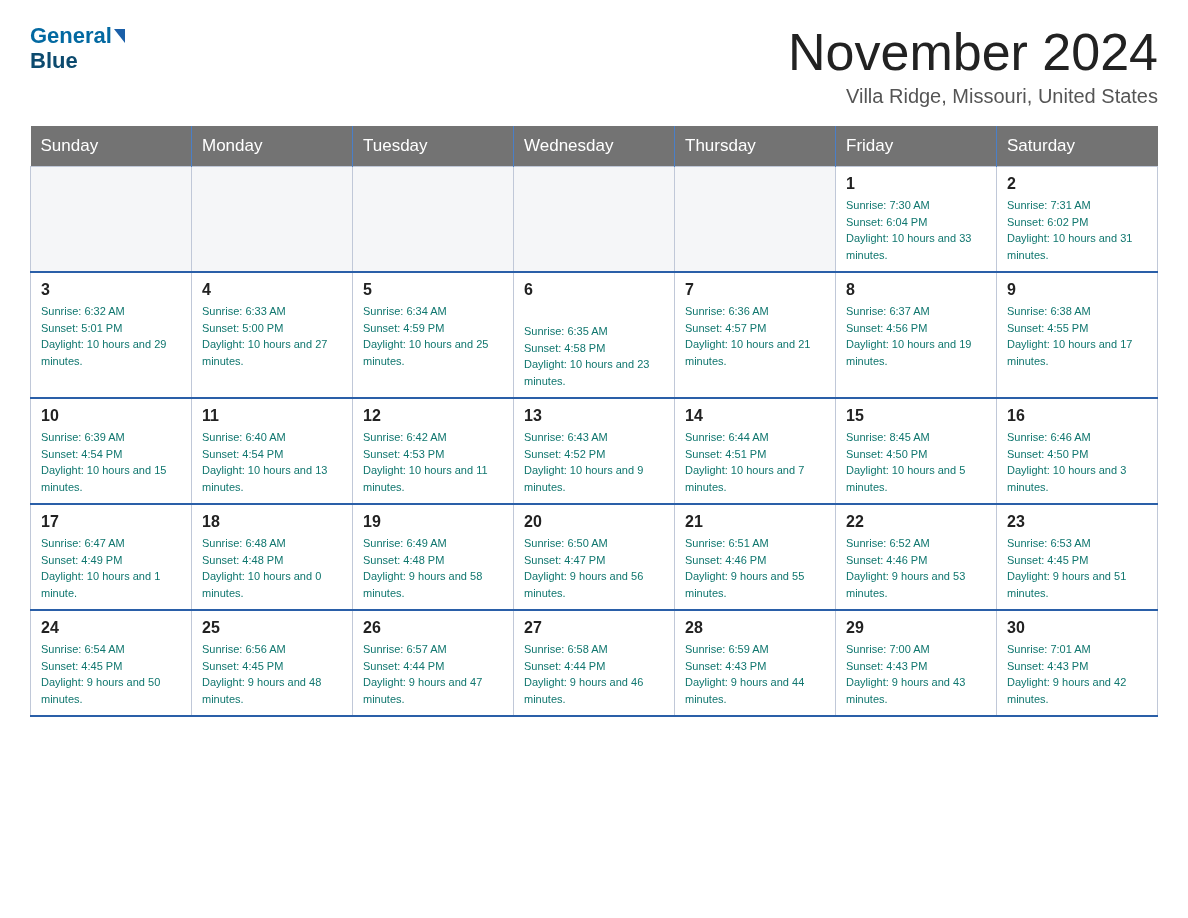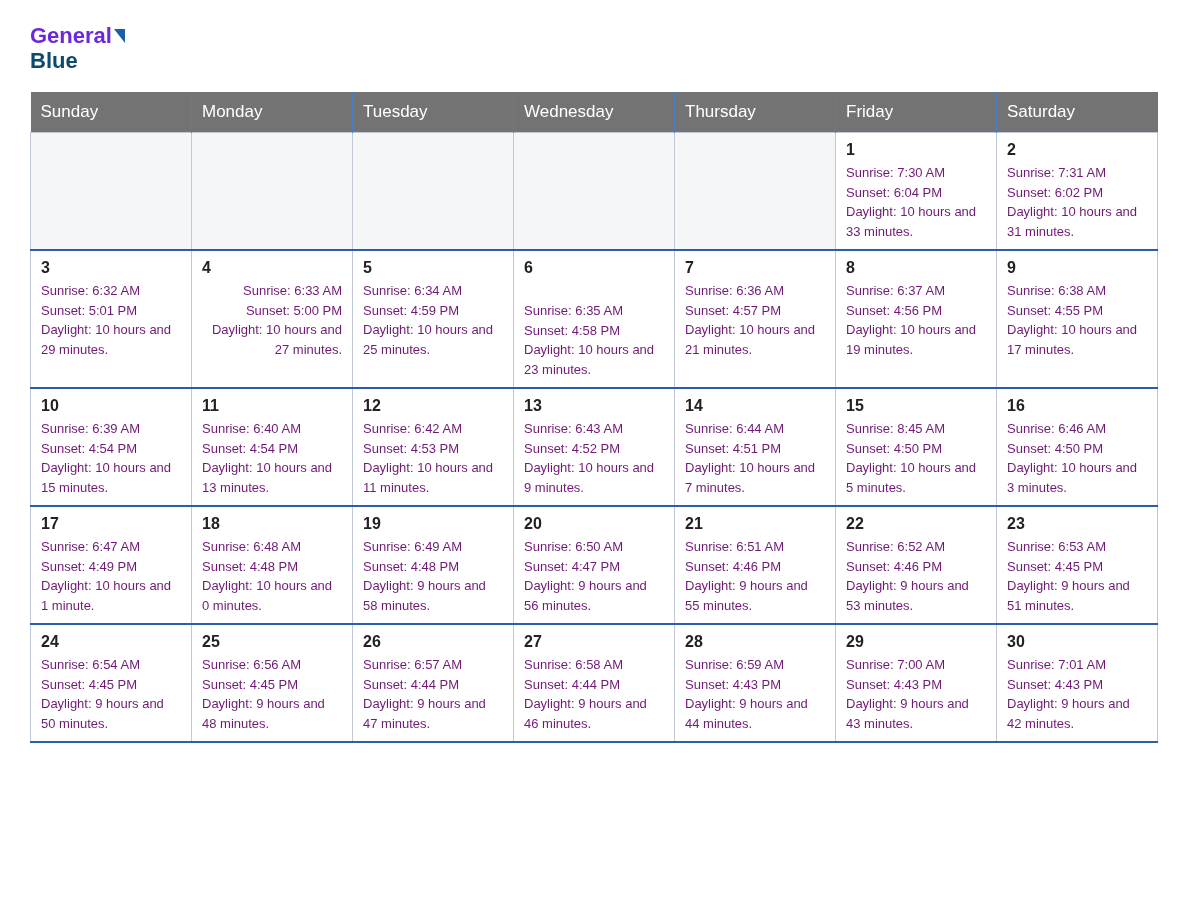--- a/index.html
+++ b/index.html
@@ -17,21 +17,21 @@
       margin-bottom: 18px;
     }
     .logo {
       display: flex;
       flex-direction: column;
       align-items: flex-start;
     }
     .logo-text {
       font-size: 22px;
       font-weight: bold;
-      color: #6d28d9;
+      color: #0369a1;
       line-height: 1.1;
     }
     .logo-triangle {
       width: 0;
       height: 0;
       border-left: 11px solid transparent;
       border-right: 0px solid transparent;
       border-top: 14px solid #1a5fa8;
       display: inline-block;
       margin-left: 2px;
@@ -87,41 +87,45 @@
     tbody tr {
       border-bottom: 2px solid #2a5fa8;
     }
     .day-number {
       font-size: 16px;
       font-weight: bold;
       margin-bottom: 4px;
       display: block;
     }
     .day-info {
-      font-size: 13px;
-      color: #701a75;
+      font-size: 11px;
+      color: #0f766e;
       line-height: 1.5;
     }
     .empty-cell {
       background: #f5f6f8;
     }
   </style>
 </head>
 <body>
 
 <div class="header">
   <div class="logo">
     <div class="logo-line">
       <span class="logo-text">General</span>
       <span class="logo-triangle"></span>
     </div>
     <div>
       <span class="logo-blue">Blue</span>
     </div>
   </div>
+  <div class="title-block">
+    <div class="month-title">November 2024</div>
+    <div class="subtitle">Villa Ridge, Missouri, United States</div>
+  </div>
 </div>
 
 <table>
   <thead>
     <tr>
     <th>Sunday</th>
         <th>Monday</th>
         <th>Tuesday</th>
         <th>Wednesday</th>
         <th>Thursday</th>
@@ -151,21 +155,21 @@
       </tr>
       <tr>
         <td>
           <span class="day-number">3</span>
           <div class="day-info" style="white-space: pre-line;">Sunrise: 6:32 AM
 Sunset: 5:01 PM
 Daylight: 10 hours and 29 minutes.</div>
         </td>
         <td>
           <span class="day-number">4</span>
-          <div class="day-info" style="white-space: pre-line; text-align: right;">Sunrise: 6:33 AM
+          <div class="day-info" style="white-space: pre-line;">Sunrise: 6:33 AM
 Sunset: 5:00 PM
 Daylight: 10 hours and 27 minutes.</div>
         </td>
         <td>
           <span class="day-number">5</span>
           <div class="day-info" style="white-space: pre-line;">Sunrise: 6:34 AM
 Sunset: 4:59 PM
 Daylight: 10 hours and 25 minutes.</div>
         </td>
         <td>

